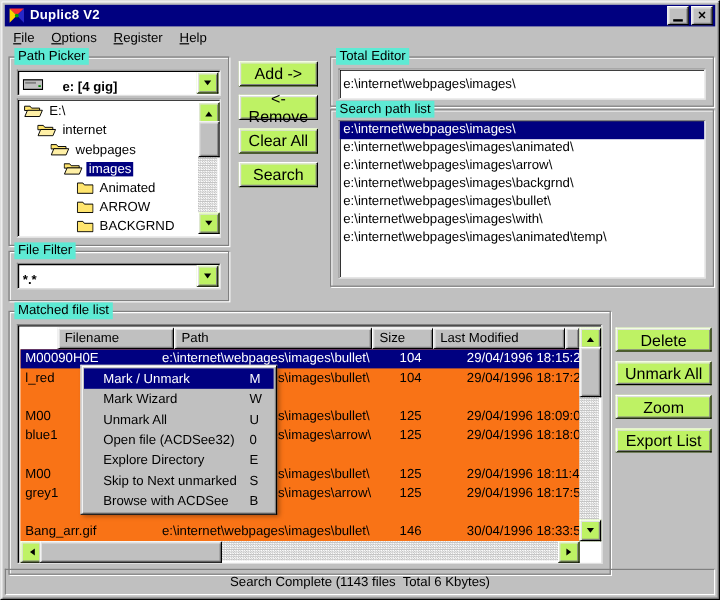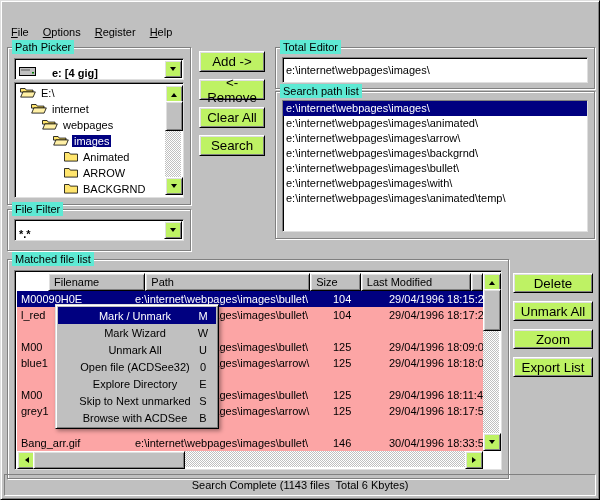--- a/index.html
+++ b/index.html
@@ -77,52 +77,69 @@
   .c-filter{left:6px;top:9px;right:6px;height:20px;}
 
   
   .g-matched{left:6px;top:258px;width:500px;height:218px;}
   .listview{position:absolute;left:6px;top:10px;right:6px;bottom:8px;}
   .lv-header{position:absolute;left:2px;top:2px;right:18px;height:18px;display:flex;margin-left:31px;}
   .hdr-cell{background:#c0c0c0;border:1px solid;border-color:#fff #000 #000 #fff;
             box-shadow:inset 1px 1px 0 #dfdfdf, inset -1px -1px 0 #808080;
             display:flex;align-items:center;padding:0 5px;white-space:nowrap;overflow:hidden;}
   .hc0{width:106px}.hc1{width:190px}.hc2{width:48px}.hc3{width:122px}.hfill{flex:1}
-  .lv-body{position:absolute;left:2px;top:20px;right:18px;bottom:18px;background:#fca5a5;overflow:hidden;}
+  .lv-body{position:absolute;left:2px;top:20px;right:18px;bottom:18px;background:#f97316;overflow:hidden;}
   .frow{height:16px;display:flex;align-items:center;}
   .frow.sel{background:#000080;color:#fff;}
   .cell{padding:0 4px;white-space:nowrap;overflow:hidden;flex-shrink:0;}
   .c-file{width:106px}.c-path{width:190px}.c-size{width:48px}.c-mod{width:122px}
   .lv-vsb{right:2px;top:2px;bottom:18px;}
   .lv-hsb{left:2px;right:18px;bottom:2px;}
 
   
   .side-btns{position:absolute;left:512px;top:272px;width:80px;display:flex;flex-direction:column;gap:8px;}
   .side-btn{height:20px;}
 
   
-  .ctxmenu{position:absolute;left:54px;top:303px;width:158px;z-index:50;background:#c0c0c0;
+  .ctxmenu{position:absolute;left:66px;top:303px;width:158px;z-index:50;background:#c0c0c0;
            border:1px solid;border-color:#dfdfdf #000 #000 #dfdfdf;
            box-shadow:inset 1px 1px 0 #fff, inset -1px -1px 0 #808080, 2px 2px 4px rgba(0,0,0,.35);
-           padding:2px;text-align:center;}
+           padding:2px;}
   .ctx-item{height:17px;display:flex;align-items:center;padding:0 6px 0 16px;}
   .ctx-label{flex:1;white-space:nowrap;}
   .ctx-key{width:14px;}
   .ctx-item.sel{background:#000080;color:#fff;}
 
   
   .statusbar{position:absolute;left:3px;right:3px;bottom:3px;height:20px;
              border:1px solid;border-color:#808080 #fff #fff #808080;
              display:flex;align-items:center;justify-content:center;white-space:pre;}
 </style>
 </head>
 <body>
 
 <div class="window">
 
+  <div class="titlebar">
+    <span class="app-icon">
+      <svg width="14" height="14" viewBox="0 0 14 14">
+        <polygon points="7,7 1,1 13,1" fill="#ff3030"></polygon>
+        <polygon points="7,7 1,1 1,13" fill="#ffd400"></polygon>
+        <polygon points="7,7 13,1 13,13" fill="#2828c8"></polygon>
+        <circle cx="7" cy="7" r="1.6" fill="#00a000"></circle>
+      </svg>
+    </span>
+    <span class="title-text">Duplic8 V2</span>
+    <span class="tbtn">
+        <span class="glyph-min"></span>
+      </span>
+    <span class="tbtn">
+        <span>✕</span>
+      </span>
+  </div>
 
   <div class="menubar">
       <div class="menu-item">File</div>
       <div class="menu-item">Options</div>
       <div class="menu-item">Register</div>
       <div class="menu-item">Help</div>
     </div>
 
   <div class="group g-pathpicker">
     <span class="group-label">Path Picker</span>

